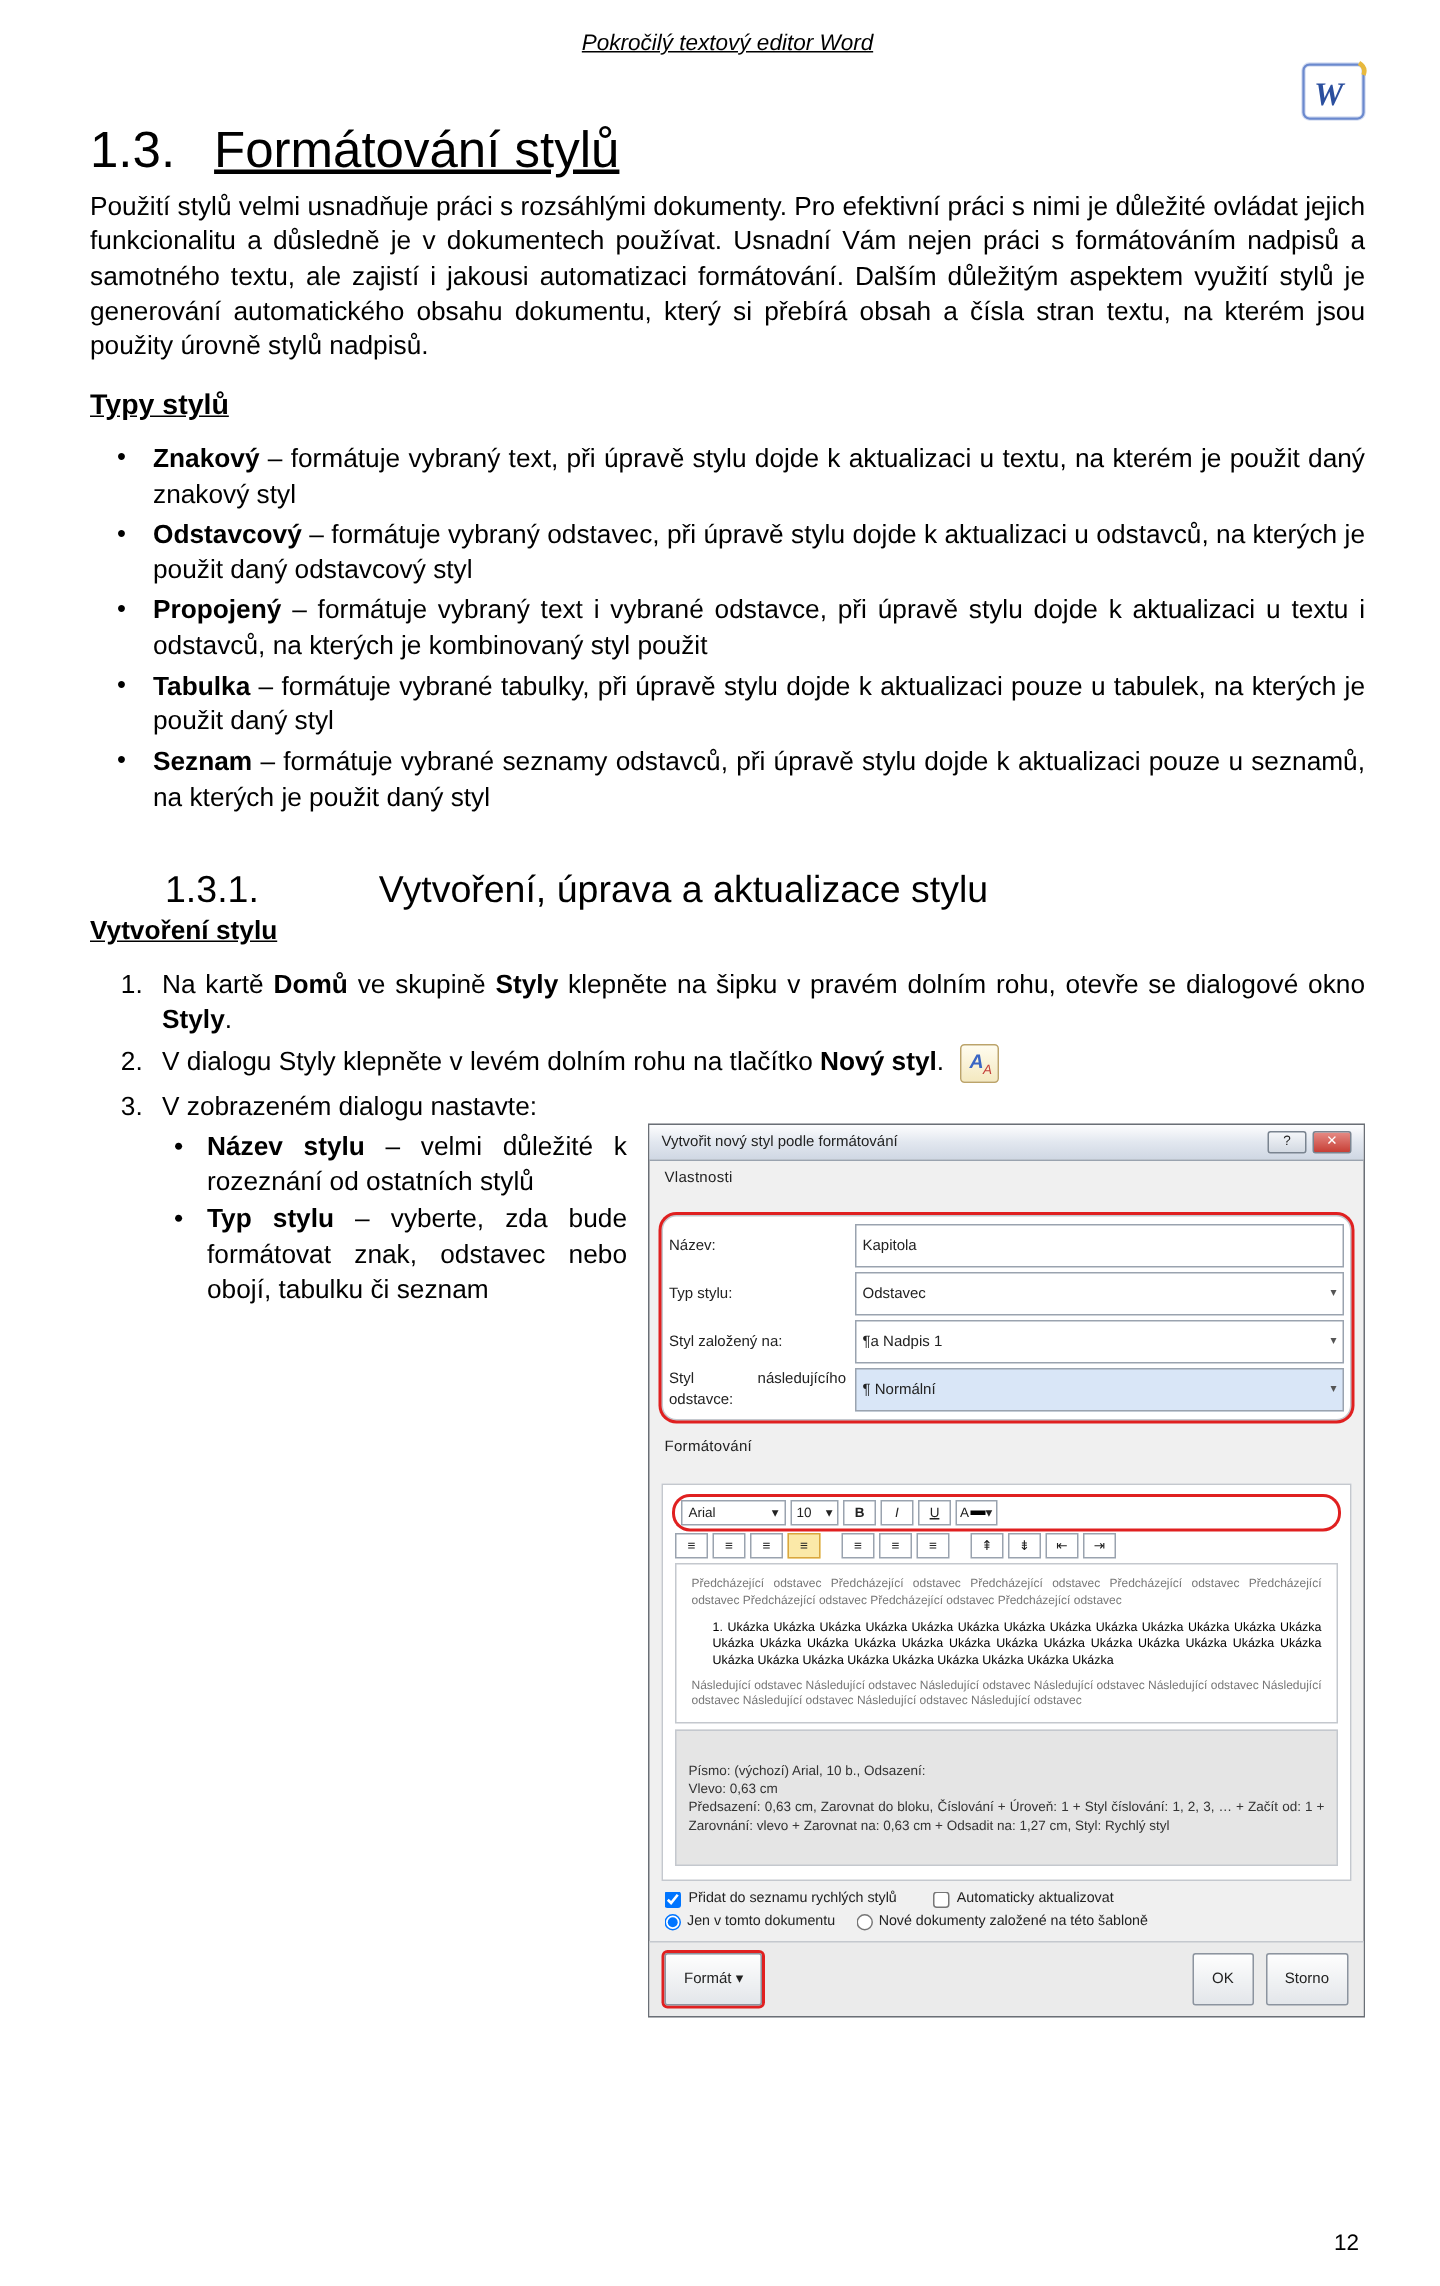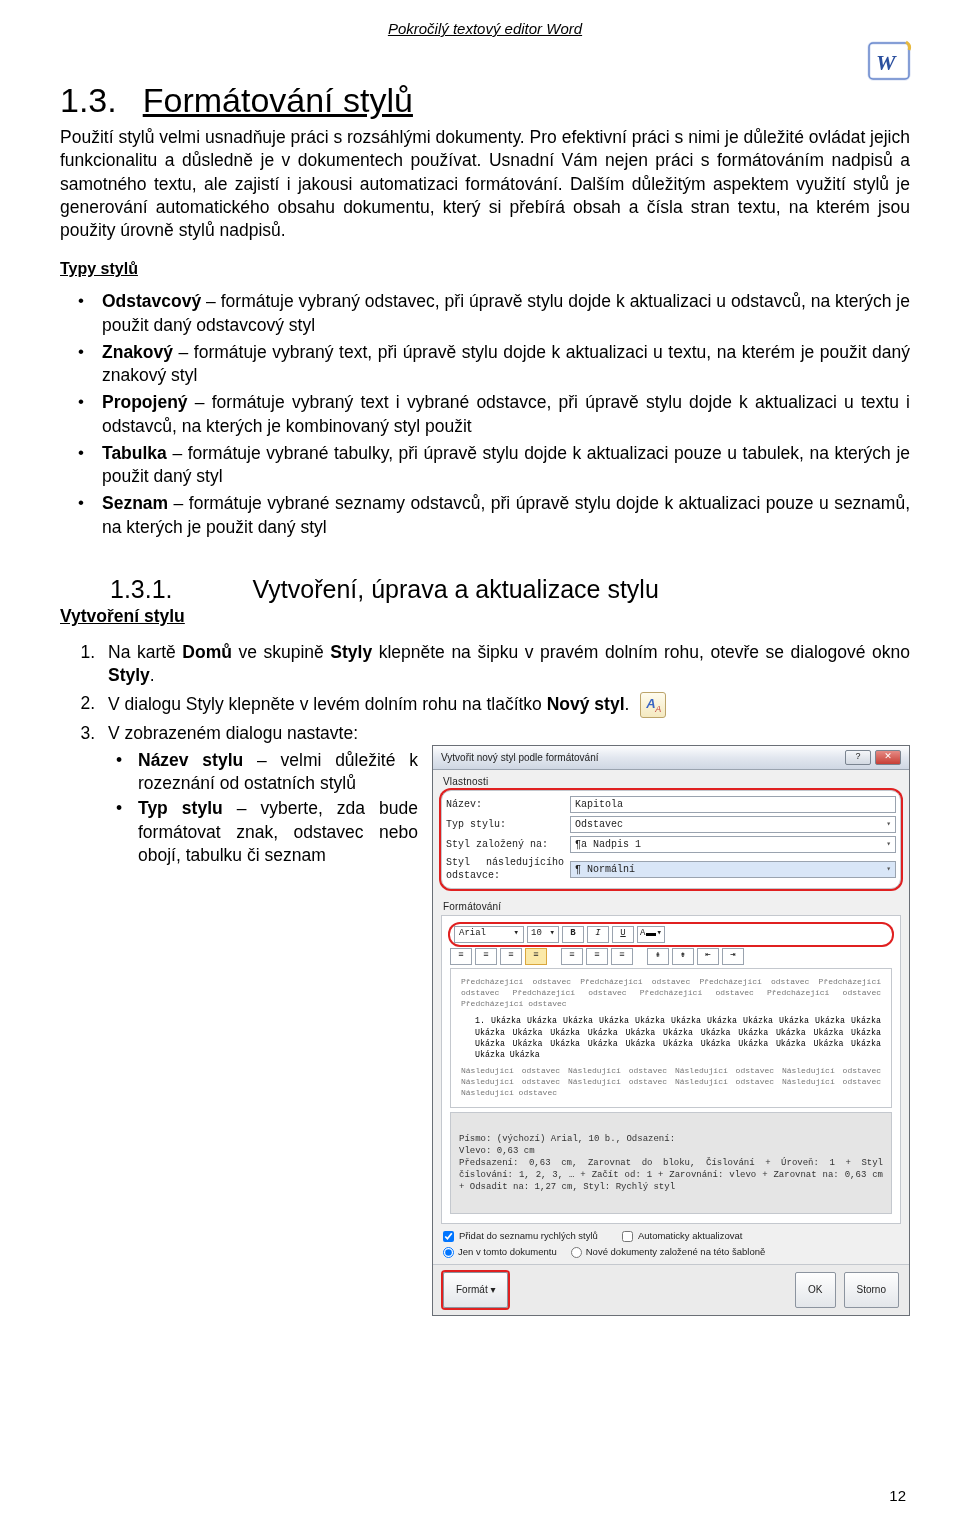--- a/index.html
+++ b/index.html
@@ -34,21 +34,21 @@
   }
   h1.section-title .num { margin-right: 26px; }
   h1.section-title .txt { text-decoration: underline; }
   .para {
     font-size: 17.5px;
     line-height: 1.33;
     text-align: justify;
     margin-bottom: 18px;
   }
   .subhead {
-    font-size: 16px;
+    font-size: 19px;
     font-weight: 700;
     text-decoration: underline;
     margin-bottom: 12px;
   }
   ul.bullets {
     list-style: none;
     padding-left: 42px;
     margin-bottom: 36px;
   }
   ul.bullets > li {
@@ -158,35 +158,34 @@
     width: 26px; height: 15px;
     border: 1px solid #7a8490;
     border-radius: 2px;
     background: linear-gradient(#f4f6f9,#d3d9e2);
     display:flex;align-items:center;justify-content:center;
     font-size:9px;
   }
   .dlg-title .tbtn.close { background: linear-gradient(#e58a84,#c73f36); color:#fff; }
   .dlg-section-label { padding: 5px 10px 2px; letter-spacing:.2px; }
   .dlg-group {
-    margin: 0 8px 6px;
+    margin: 16px 8px 6px;
     border: 1px solid #c4c8ce;
     background: #fff;
     padding: 5px 8px;
-    font-family: Liberation Mono, monospace;
   }
   .dlg-row { display: flex; align-items: center; margin: 3px 0; gap: 6px; }
   .dlg-row .lbl { flex: 0 0 118px; }
   .dlg-row .field {
     flex: 1;
     border: 1px solid #9aa3af;
     background: #fff;
     padding: 1px 4px;
     display:flex;align-items:center;justify-content:space-between;
-    height: 17px;
+    height: 29px;
   }
   .dlg-row .field .dd { font-size: 8px; color:#555; }
   .ring-red { box-shadow: 0 0 0 2px #e02020; border-radius: 10px; padding: 2px 4px;}
   .fmt-row {
     display:flex;align-items:center;gap:3px;flex-wrap:wrap;
     margin:3px 0;
   }
   .fmt-row .chip {
     border:1px solid #9aa3af;background:#fff;
     height:17px;min-width:22px;
@@ -242,22 +241,22 @@
 
 <h1 class="section-title">
   <span class="num">1.3.</span><span class="txt">Formátování stylů</span>
 </h1>
 
 <p class="para">Použití stylů velmi usnadňuje práci s rozsáhlými dokumenty. Pro efektivní práci s nimi je důležité ovládat jejich funkcionalitu a důsledně je v dokumentech používat. Usnadní Vám nejen práci s formátováním nadpisů a samotného textu, ale zajistí i jakousi automatizaci formátování. Dalším důležitým aspektem využití stylů je generování automatického obsahu dokumentu, který si přebírá obsah a čísla stran textu, na kterém jsou použity úrovně stylů nadpisů.</p>
 
 <p class="subhead">Typy stylů</p>
 
 <ul class="bullets">
+  <li><b>Znakový</b><span> – formátuje vybraný text, při úpravě stylu dojde k aktualizaci u textu, na kterém je použit daný znakový styl</span></li>
   <li><b>Odstavcový</b><span> – formátuje vybraný odstavec, při úpravě stylu dojde k aktualizaci u odstavců, na kterých je použit daný odstavcový styl</span></li>
-  <li><b>Znakový</b><span> – formátuje vybraný text, při úpravě stylu dojde k aktualizaci u textu, na kterém je použit daný znakový styl</span></li>
   <li><b>Propojený</b><span> – formátuje vybraný text i vybrané odstavce, při úpravě stylu dojde k aktualizaci u textu i odstavců, na kterých je kombinovaný styl použit</span></li>
   <li><b>Tabulka</b><span> – formátuje vybrané tabulky, při úpravě stylu dojde k aktualizaci pouze u tabulek, na kterých je použit daný styl</span></li>
   <li><b>Seznam</b><span> – formátuje vybrané seznamy odstavců, při úpravě stylu dojde k aktualizaci pouze u seznamů, na kterých je použit daný styl</span></li>
 </ul>
 
 <h2 class="subsection">
   <span class="num">1.3.1.</span><span>Vytvoření, úprava a aktualizace stylu</span>
 </h2>
 <p class="mini-under">Vytvoření stylu</p>
 

